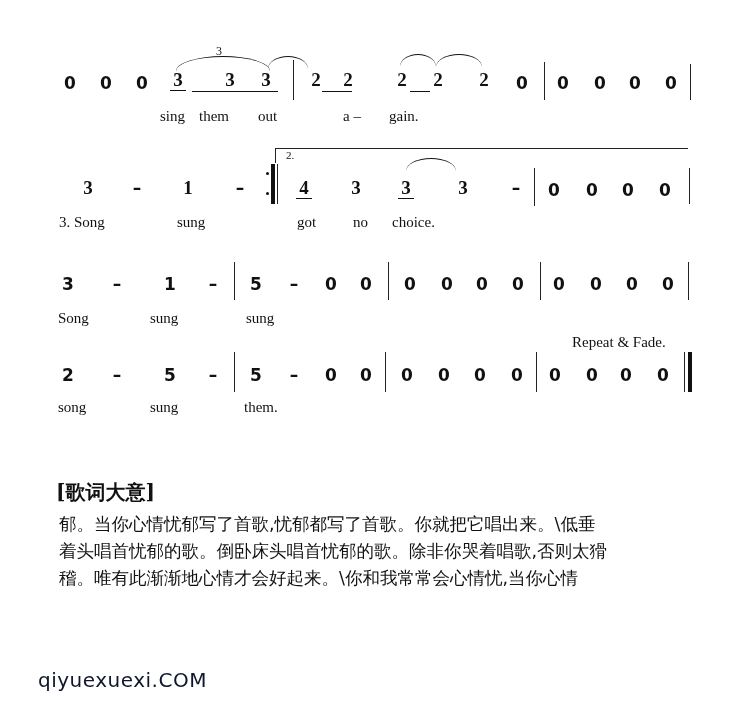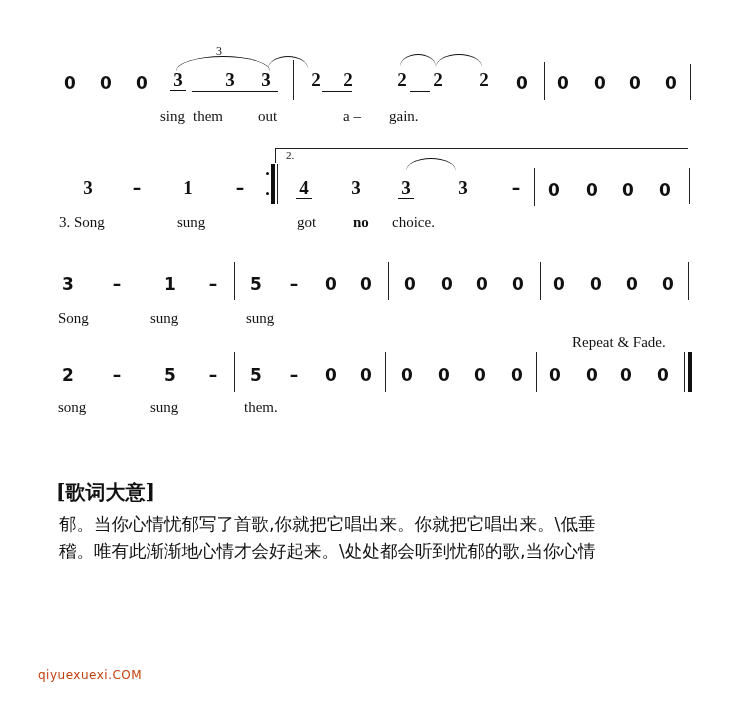--- a/index.html
+++ b/index.html
@@ -8,21 +8,21 @@
     .note { position: absolute; font-family: "DejaVu Sans", sans-serif; font-weight: bold; font-size: 17px; line-height: 20px; width: 16px; text-align: center; color: #111; }
     .note.serif { font-family: "Liberation Serif", serif; font-size: 19px; }
     .ul { border-bottom: 1.5px solid #111; }
     .dash { position: absolute; font-family: "DejaVu Sans", sans-serif; font-weight: bold; font-size: 17px; line-height: 20px; width: 14px; text-align: center; }
     .bar { position: absolute; width: 1.2px; background: #222; }
     .bar.thick { width: 4px; background: #111; }
     .lyric { position: absolute; font-family: "Liberation Serif", serif; font-size: 15px; line-height: 18px; white-space: nowrap; color: #111; }
     .slur { position: absolute; border-top: 1.2px solid #111; border-radius: 50% 50% 0 0 / 100% 100% 0 0; height: 10px; }
     .ttl { position: absolute; font-family: "DejaVu Serif", serif; font-weight: bold; font-size: 20px; line-height: 26px; }
     .para { position: absolute; font-family: "DejaVu Sans", sans-serif; font-size: 17.5px; line-height: 27px; color: #111; width: 650px; }
-    .watermark { position: absolute; font-family: "DejaVu Sans", sans-serif; font-size: 12px; color: #c2410c; letter-spacing: 0.5px; }
+    .watermark { position: absolute; font-family: "DejaVu Sans", sans-serif; font-size: 20px; color: #0f172a; letter-spacing: 0.5px; }
     .volta { position: absolute; border-top: 1px solid #222; border-left: 1px solid #222; height: 14px; }
     .small { position: absolute; font-family: "Liberation Serif", serif; font-size: 10px; }
     .dot { position: absolute; width: 3px; height: 3px; background: #111; border-radius: 50%; }
   </style>
 </head>
 <body>
 
 <div>
 
   <div class="slur" style="left:176px; top:56px; width:94px; height:14px;"></div>
@@ -49,21 +49,21 @@
   <span class="note serif" style="left:476px; top:70px;">2</span>
   <span class="note" style="left:514px; top:73px;">0</span>
   <div class="bar" style="left:544px; top:62px; height:38px;"></div>
   <span class="note" style="left:555px; top:73px;">0</span>
   <span class="note" style="left:592px; top:73px;">0</span>
   <span class="note" style="left:627px; top:73px;">0</span>
   <span class="note" style="left:663px; top:73px;">0</span>
   <div class="bar" style="left:690px; top:64px; height:36px;"></div>
 
   <span class="lyric" style="left:160px; top:107px;">sing</span>
-  <span class="lyric" style="left:193px; top:107px;">them</span>
+  <span class="lyric" style="left:199px; top:107px;">them</span>
   <span class="lyric" style="left:258px; top:107px;">out</span>
   <span class="lyric" style="left:343px; top:107px;">a –</span>
   <span class="lyric" style="left:389px; top:107px;">gain.</span>
 </div>
 
 <div>
   <div class="volta" style="left:275px; top:148px; width:412px;"></div>
   <div class="small" style="left:286px; top:149px; font-size:11px;">2.</div>
   <div class="slur" style="left:406px; top:158px; width:50px; height:12px;"></div>
 
@@ -85,21 +85,21 @@
   <div class="bar" style="left:534px; top:168px; height:38px;"></div>
   <span class="note" style="left:546px; top:180px;">0</span>
   <span class="note" style="left:584px; top:180px;">0</span>
   <span class="note" style="left:620px; top:180px;">0</span>
   <span class="note" style="left:657px; top:180px;">0</span>
   <div class="bar" style="left:689px; top:168px; height:36px;"></div>
 
   <span class="lyric" style="left:59px; top:213px;">3. Song</span>
   <span class="lyric" style="left:177px; top:213px;">sung</span>
   <span class="lyric" style="left:297px; top:213px;">got</span>
-  <span class="lyric" style="left:353px; top:213px;font-weight:bold;">no</span>
+  <span class="lyric" style="left:353px; top:213px;">no</span>
   <span class="lyric" style="left:392px; top:213px;">choice.</span>
 </div>
 
 <div>
   <span class="note" style="left:60px; top:274px;">3</span>
   <span class="dash" style="left:110px; top:274px;">–</span>
   <span class="note" style="left:162px; top:274px;">1</span>
   <span class="dash" style="left:206px; top:274px;">–</span>
   <div class="bar" style="left:234px; top:262px; height:38px;"></div>
   <span class="note" style="left:248px; top:274px;">5</span>
@@ -149,18 +149,19 @@
   <div class="bar thick" style="left:688px; top:352px; height:40px;"></div>
 
   <span class="lyric" style="left:58px; top:398px;">song</span>
   <span class="lyric" style="left:150px; top:398px;">sung</span>
   <span class="lyric" style="left:244px; top:398px;">them.</span>
 </div>
 
 <div>
   <div class="ttl" style="left:56px; top:479px;">[歌词大意]</div>
   <div class="para" style="left:59px; top:511px;">
-    <div>郁。当你心情忧郁写了首歌,你就把它唱出来。你就把它唱出来。\低垂</div>
-    <div>稽。唯有此渐渐地心情才会好起来。\处处都会听到忧郁的歌,当你心情</div>
+    <div>郁。当你心情忧郁写了首歌,忧郁都写了首歌。你就把它唱出来。\低垂</div>
+    <div>着头唱首忧郁的歌。倒卧床头唱首忧郁的歌。除非你哭着唱歌,否则太猾</div>
+    <div>稽。唯有此渐渐地心情才会好起来。\你和我常常会心情忧,当你心情</div>
   </div>
 </div>
 
 <div class="watermark" style="left:38px; top:668px;">qiyuexuexi.COM</div>
 
 </body></html>

